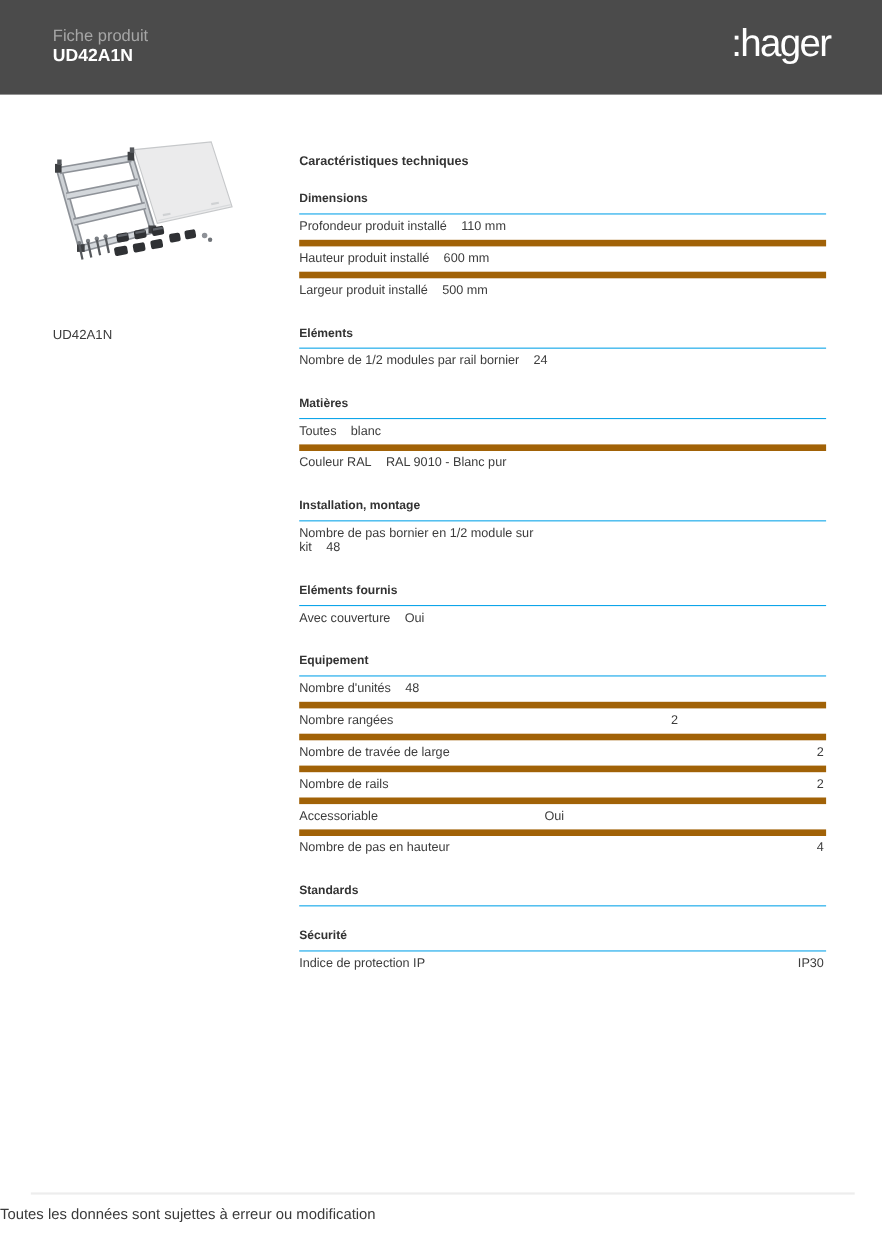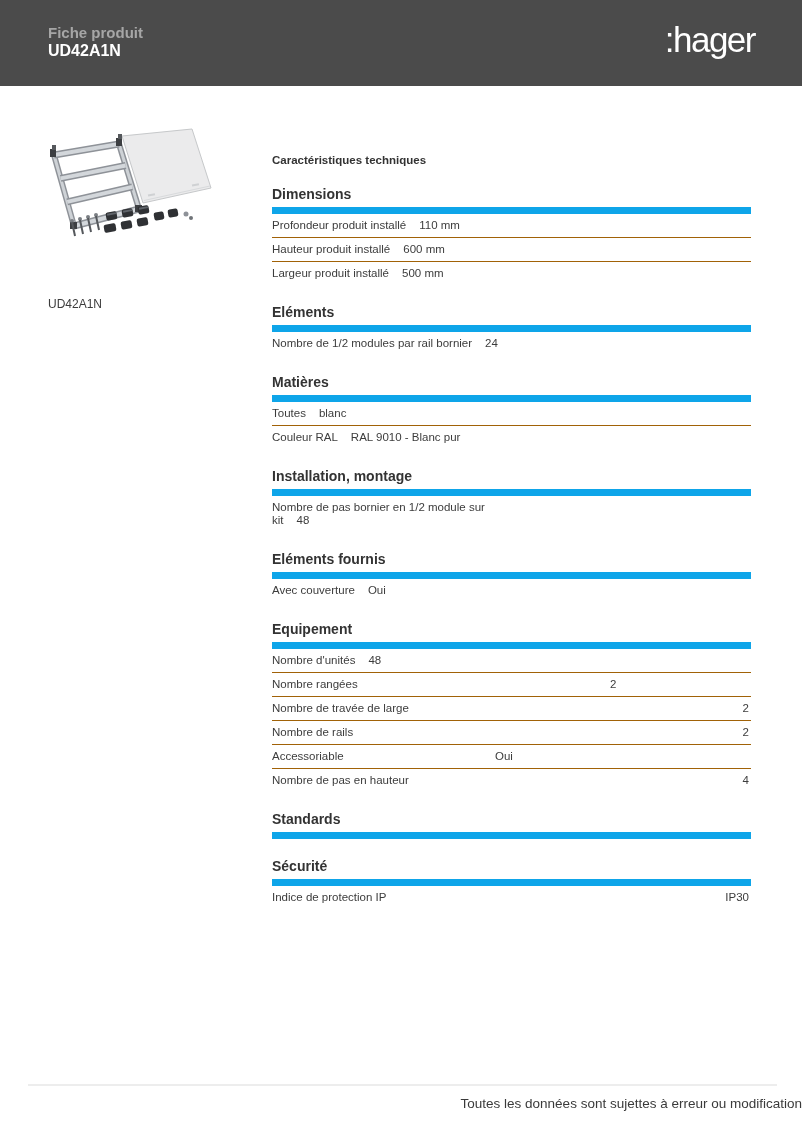--- a/index.html
+++ b/index.html
@@ -2,48 +2,48 @@
 <html><head>
 <meta charset="utf-8">
 <style>
   *{box-sizing:border-box;margin:0;padding:0}
   html,body{background:#fff}
   body{width:802px;height:1134px;position:relative;font-family:"Liberation Sans",sans-serif;color:#3c3c3c;overflow:hidden}
   .page{position:absolute;left:0;top:0;width:802px;height:1134px;background:#fff}
 
   
   .topbar{position:absolute;left:0;top:0;width:802px;height:86px;background:#4b4b4b}
-  .doc-type{position:absolute;left:48px;top:24px;font-size:15px;line-height:17px;color:#a6a6a6;font-weight:bold}
+  .doc-type{position:absolute;left:48px;top:24px;font-size:15px;line-height:17px;color:#a6a6a6;font-weight:normal}
   .code-hd{position:absolute;left:48px;top:42px;font-size:16px;line-height:18px;color:#ffffff;font-weight:bold}
   .logo{position:absolute;right:47px;top:21px;font-size:35px;line-height:38px;color:#ffffff;font-weight:normal;letter-spacing:-1.5px}
 
   
   .product-image{position:absolute;left:44px;top:128px;width:170px;height:122px}
   .img-caption{position:absolute;left:48px;top:297px;font-size:12px;color:#3c3c3c}
 
   
   .right-col{position:absolute;left:272px;top:133px;width:479px}
   .title{font-size:11.5px;line-height:14px;font-weight:bold;white-space:nowrap;color:#333}
-  .subtitle{font-size:11.5px;line-height:14px;font-weight:bold;margin-top:20px;margin-bottom:8px;color:#333}
+  .subtitle{font-size:11.5px;line-height:14px;font-weight:bold;margin-top:7px;margin-bottom:8px;color:#333}
   .section{margin-top:20px}
-  .section-name{font-size:14px;line-height:14px;font-weight:bold;color:#333;padding-bottom:6px;border-bottom:7px solid #0ea5e9}
+  .section-name{font-size:11px;line-height:14px;font-weight:bold;color:#333;padding-bottom:6px;border-bottom:1px solid #0ea5e9}
   .rows{width:100%}
   .row{position:relative;padding:5px 0;font-size:11.5px;line-height:13px;min-height:23px}
-  .row:not(:last-child){border-bottom:1px solid #a16207}
+  .row:not(:last-child){border-bottom:6px solid #a16207}
   .row .lbl{display:inline;color:#3c3c3c}
   .row .val{display:inline;color:#3c3c3c}
   .row .val.inline{margin-left:13px}
   .row .val.mid{position:absolute;left:223px;top:5px}
   .row .val.wide{position:absolute;left:338px;top:5px}
   .row .val.right{position:absolute;right:2px;top:5px}
   .row.narrow{padding-right:262px}
 
   
   .footer-rule{position:absolute;left:28px;top:1084px;width:749px;height:2px;background:#ededed}
-  .footer-text{position:absolute;left:0;top:1096px;width:802px;text-align:right;font-size:13.5px;color:#3a3a3a}
+  .footer-text{position:absolute;left:0;top:1096px;width:802px;text-align:left;font-size:13.5px;color:#3a3a3a}
 </style>
 </head>
 <body>
 
 <div class="page">
 
   <div class="topbar">
     <div class="doc-type">Fiche produit</div>
     <div class="code-hd">UD42A1N</div>
     <div class="logo">:hager</div>

